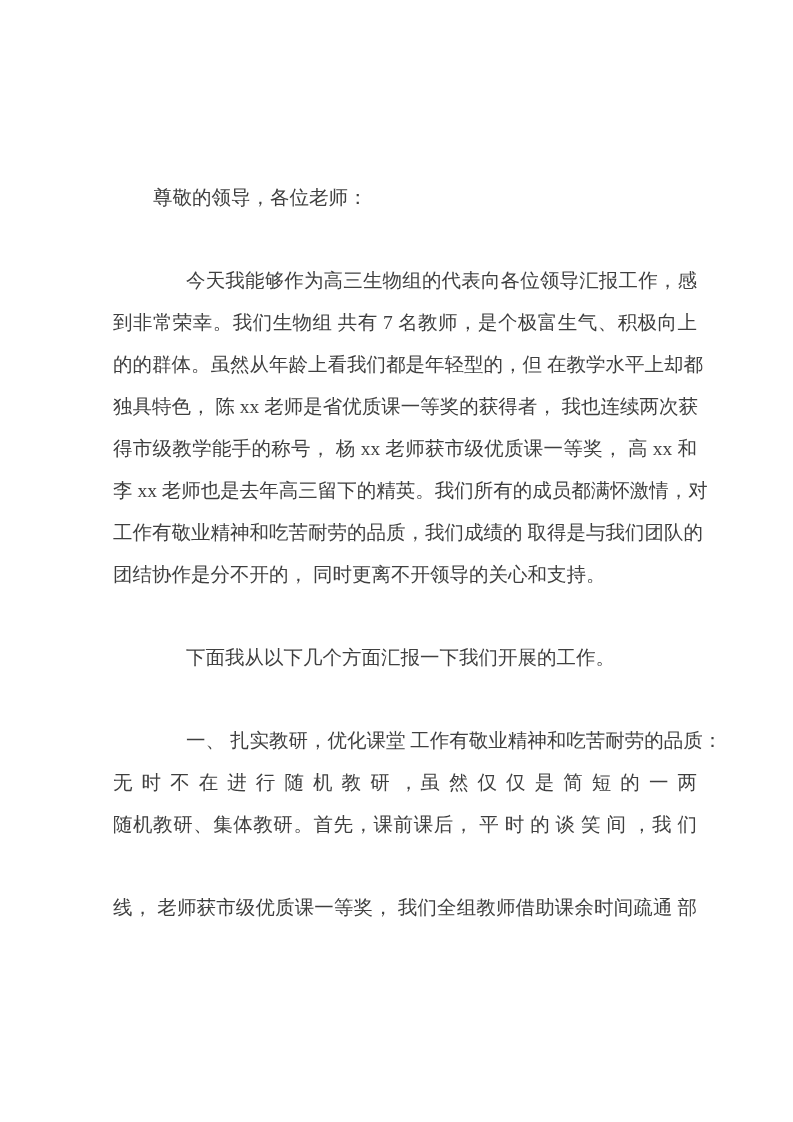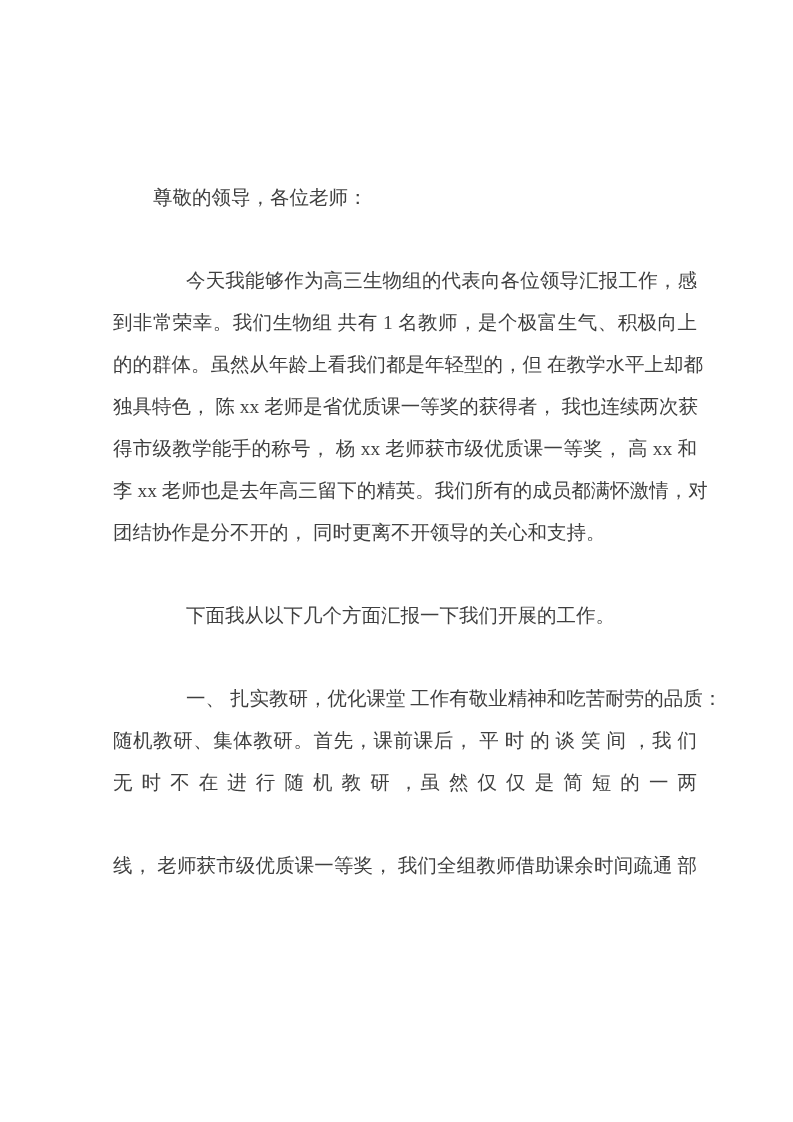--- a/index.html
+++ b/index.html
@@ -53,36 +53,37 @@
 
 <div class="page">
   <div class="content">
 
     <div class="para">
       <div class="line last indent-sm">尊敬的领导，各位老师：</div>
     </div>
 
     <div class="para">
       <div class="line indent">今天我能够作为高三生物组的代表向各位领导汇报工作，感</div>
-      <div class="line">到非常荣幸。我们生物组 共有 1 名教师，是个极富生气、积极向上</div>
+      <div class="line">到非常荣幸。我们生物组 共有 7 名教师，是个极富生气、积极向上</div>
       <div class="line">的的群体。虽然从年龄上看我们都是年轻型的，但 在教学水平上却都</div>
       <div class="line">独具特色， 陈 xx 老师是省优质课一等奖的获得者， 我也连续两次获</div>
       <div class="line">得市级教学能手的称号， 杨 xx 老师获市级优质课一等奖， 高 xx 和</div>
       <div class="line">李 xx 老师也是去年高三留下的精英。我们所有的成员都满怀激情，对</div>
+      <div class="line">工作有敬业精神和吃苦耐劳的品质，我们成绩的 取得是与我们团队的</div>
       <div class="line last">团结协作是分不开的， 同时更离不开领导的关心和支持。</div>
     </div>
 
     <div class="para">
       <div class="line last indent">下面我从以下几个方面汇报一下我们开展的工作。</div>
     </div>
 
     <div class="para">
       <div class="line indent">一、 扎实教研，优化课堂 工作有敬业精神和吃苦耐劳的品质：</div>
+      <div class="line">无 时 不 在 进 行 随 机 教 研 ，虽 然 仅 仅 是 简 短 的 一 两</div>
       <div class="line">随机教研、集体教研。首先，课前课后， 平 时 的 谈 笑 间 ，我 们</div>
-      <div class="line">无 时 不 在 进 行 随 机 教 研 ，虽 然 仅 仅 是 简 短 的 一 两</div>
     </div>
 
     <div class="para">
       <div class="line">线， 老师获市级优质课一等奖， 我们全组教师借助课余时间疏通 部</div>
     </div>
 
   </div>
 </div>
 
 </body></html>

